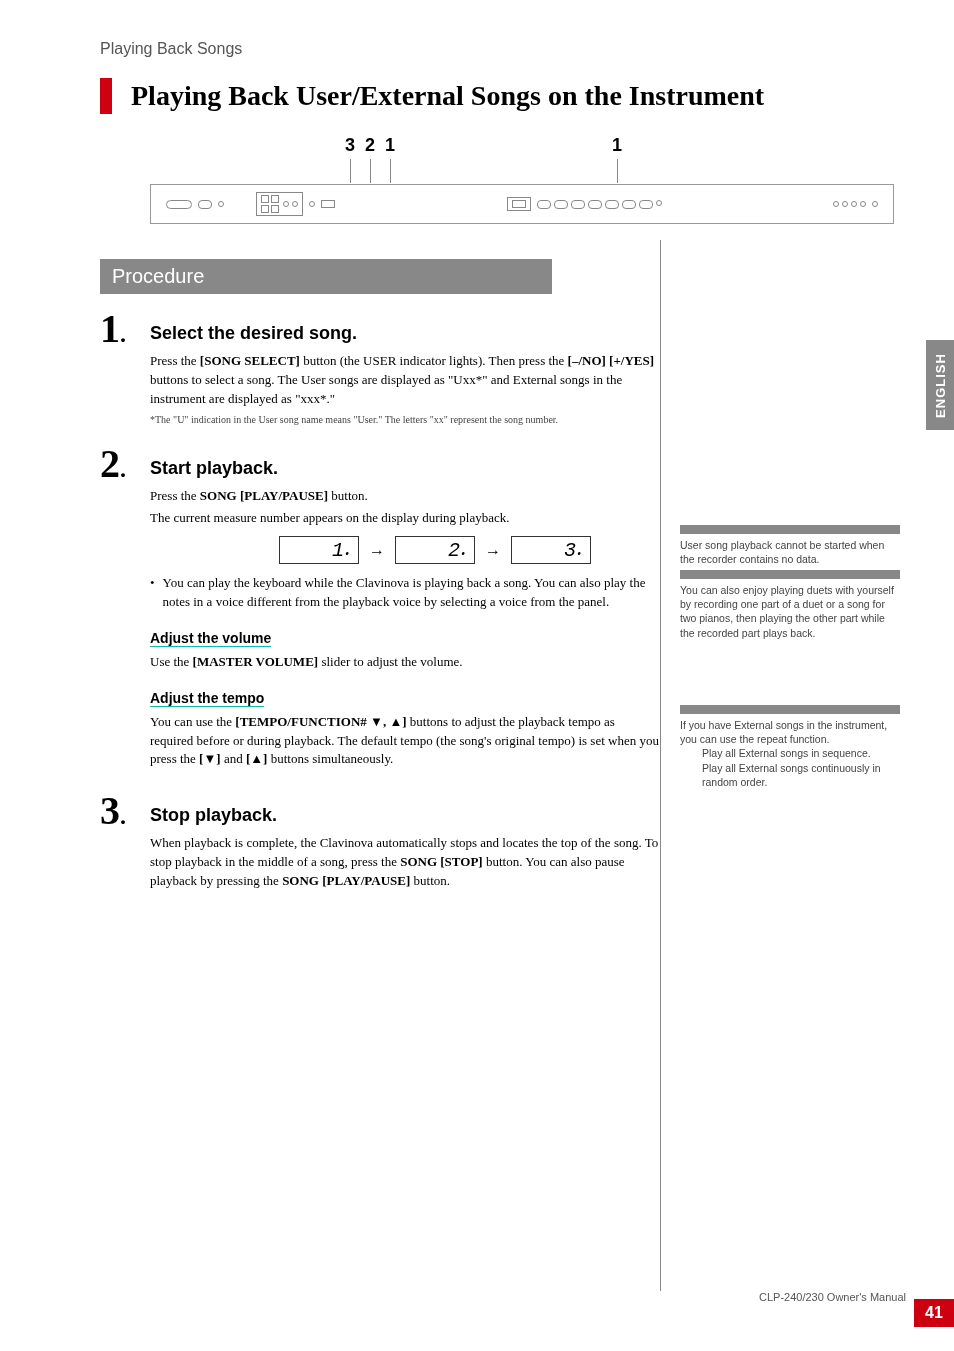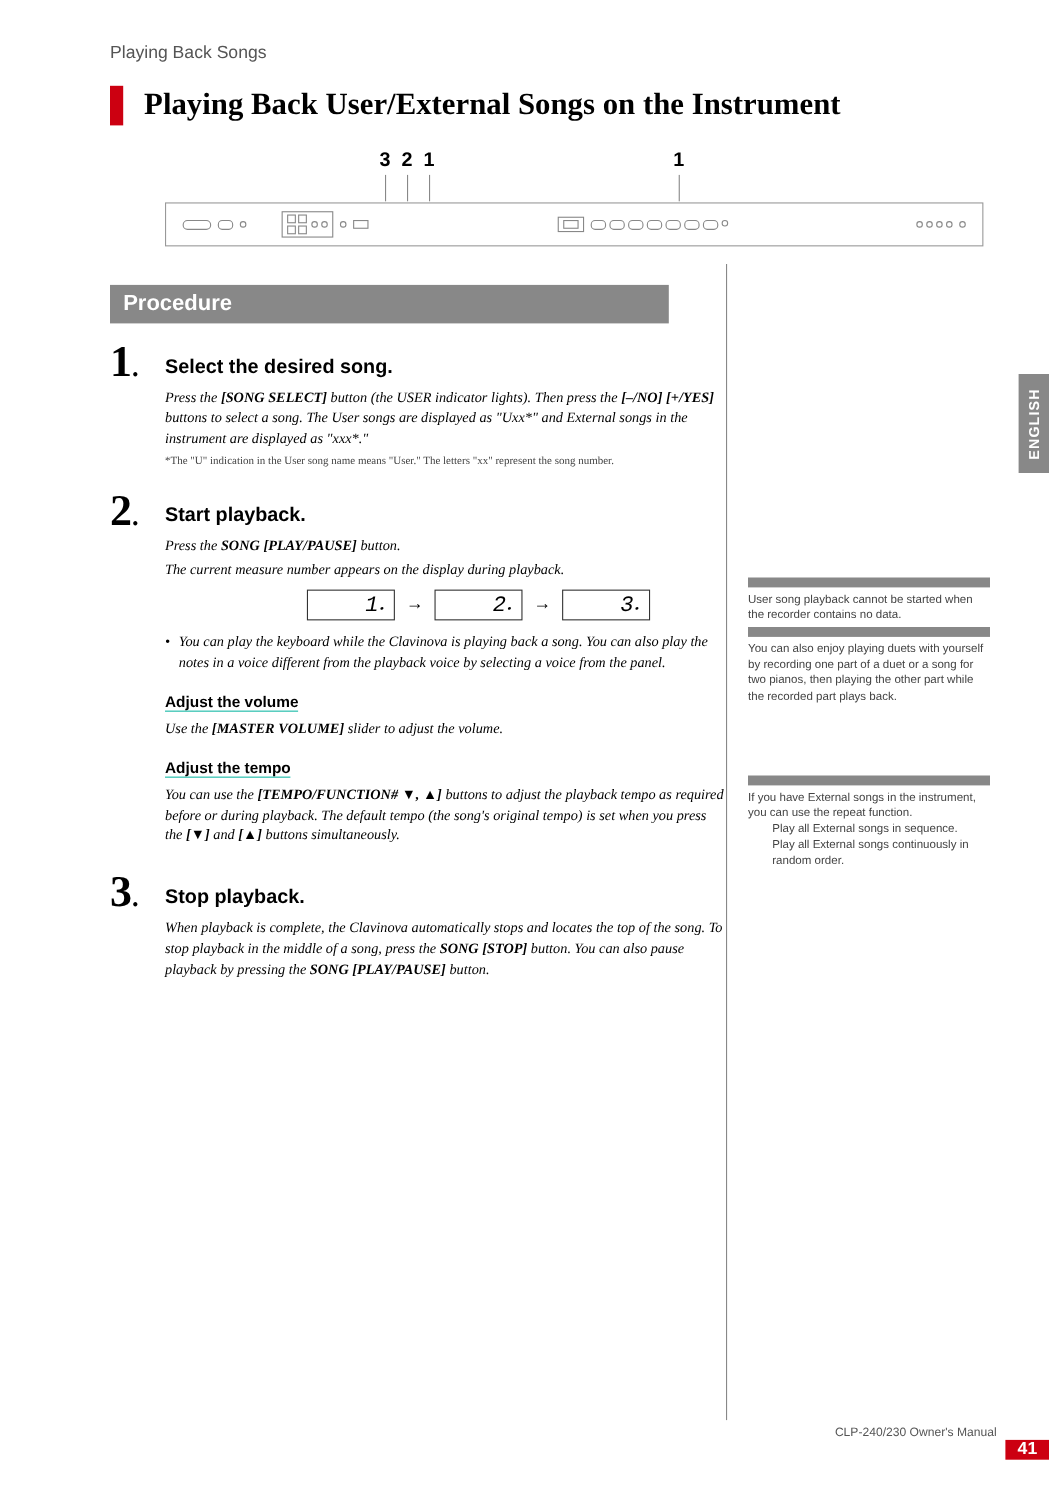--- a/index.html
+++ b/index.html
@@ -72,24 +72,24 @@
     .icon-sq-grid { display: grid; grid-template-columns: repeat(2,1fr); gap: 2px; }
     .icon-sq { width: 8px; height: 8px; border: 1px solid #888; }
     .icon-rect { width: 14px; height: 8px; border: 1px solid #888;}
     .line-down { position: absolute; width: 1px; height: 24px; background: #888; top: 30px; }
     .group-box { border: 1px solid #888; padding: 2px 4px; display: flex; align-items: center; gap: 4px;}
     
     .procedure-bar {
       background: #888;
       color: #fff;
       font-family: Arial, sans-serif;
-      font-weight: bold;
+      font-weight: normal;
       font-size: 20px;
       padding: 6px 12px;
-      width: 508px;
+      width: 452px;
       margin-bottom: 15px;
     }
     .vline {
       position: absolute;
       left: 660px;
       top: 240px;
       bottom: 60px;
       width: 1px;
       background: #888;
     }
@@ -116,21 +116,20 @@
       font-family: Arial, sans-serif;
       font-weight: bold;
       font-size: 18px;
       margin-bottom: 8px;
       padding-top: 14px;
     }
     .body-text {
       font-size: 13px;
       line-height: 1.45;
       margin-bottom: 4px;
-      font-style: italic;
     }
     .footnote {
       font-size: 10px;
       line-height: 1.3;
       color: #444;
     }
     .bold { font-weight: bold; }
     .sub-heading {
       font-family: Arial, sans-serif;
       font-weight: bold;
@@ -214,21 +213,21 @@
     .footer-text {
       font-family: Arial, sans-serif;
       font-size: 11px;
       color: #555;
       margin-right: 8px;
     }
     .page-num {
       background: #c01;
       color: #fff;
       width: 40px;
-      height: 18px;
+      height: 28px;
       display: flex;
       align-items: center;
       justify-content: center;
       font-family: Arial, sans-serif;
       font-weight: bold;
       font-size: 16px;
       margin-top: 32px;
     }
   </style>
 </head>

